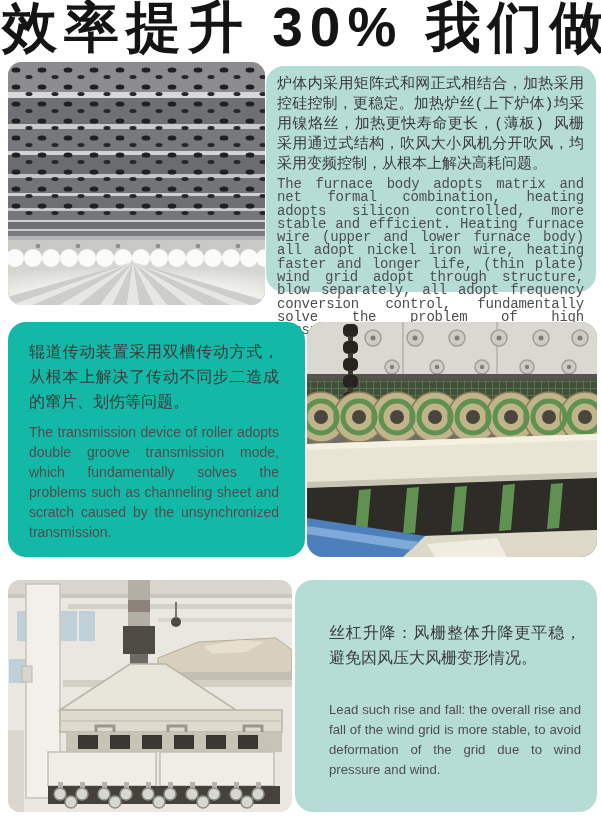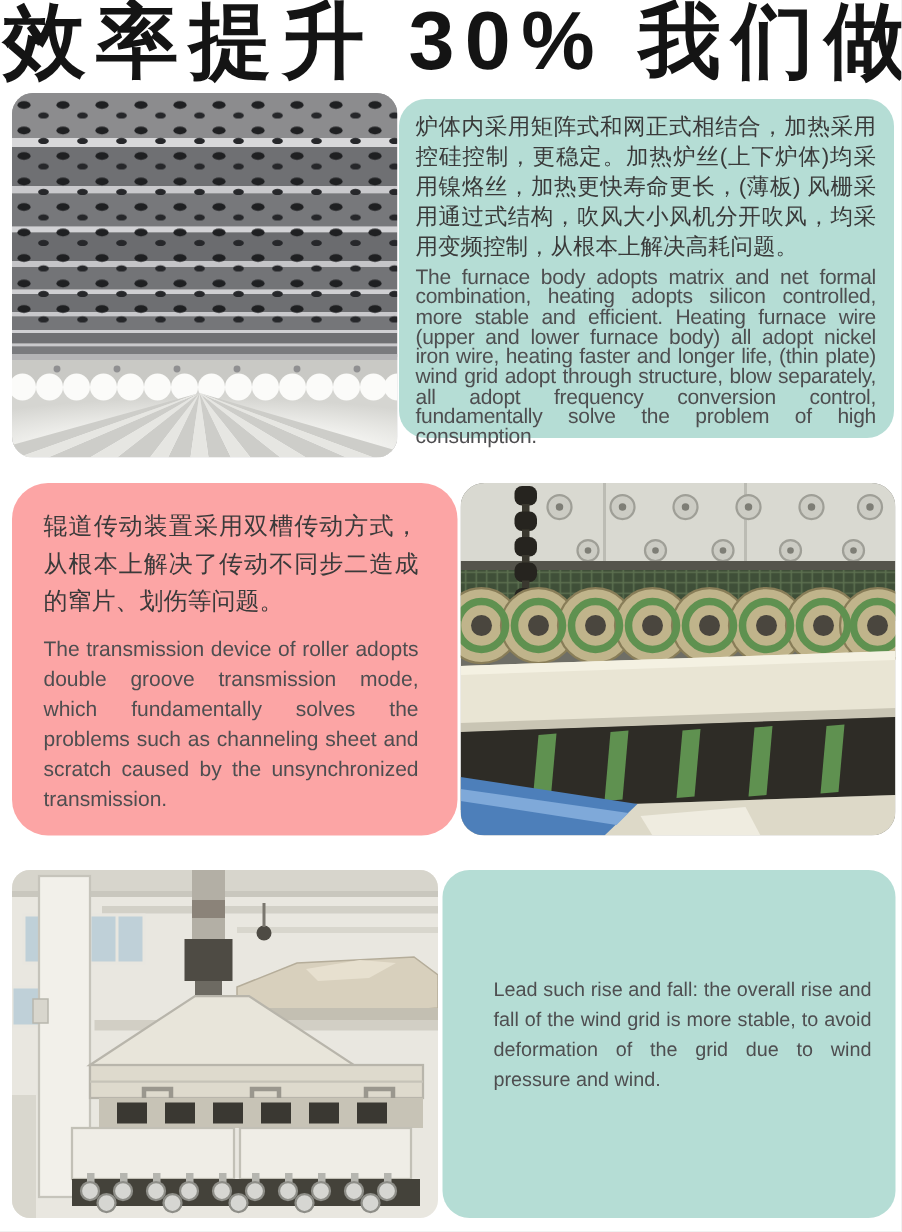--- a/index.html
+++ b/index.html
@@ -16,21 +16,21 @@
   }
   .photo { position:absolute; overflow:hidden; }
   .photo svg { display:block; width:100%; height:100%; }
   .photo1 { left:8px;  top:62px;  width:257px; height:243px; border-radius:14px; }
   .photo2 { left:307px; top:322px; width:290px; height:235px; border-radius:16px; }
   .photo3 { left:8px;  top:580px; width:284px; height:232px; border-radius:12px; }
   .panel {
     position:absolute; background:#b5ddd5;
     border-radius:18px;
   }
-  .panel1 { left:266px; top:66px;  width:330px; height:226px; padding:9px 12px 0 11px; }
+  .panel1 { left:266px; top:66px;  width:330px; height:226px; padding:9px 12px 0 11px;font-family:Liberation Mono, monospace; }
   .panel2 { left:8px;   top:322px; width:297px; height:235px; padding:17px 26px 0 21px; }
   .panel3 { left:295px; top:580px; width:302px; height:232px; padding:40px 16px 0 34px; }
   .cn { color:#3a3a3a; text-align:justify; }
   .en { color:#4e4e50; text-align:justify; }
   .panel1 .cn { font-size:15px;  line-height:20px; }
   .panel1 .en { font-size:14px;  line-height:13.3px; letter-spacing:-0.2px; margin-top:3px; }
   .panel2 .cn { font-size:16px;  line-height:25px; }
   .panel2 .en { font-size:14px;  line-height:20px; margin-top:8px; }
   .panel3 .cn { font-size:16px;  line-height:25px; }
   .panel3 .en { font-size:13.2px; line-height:20px; margin-top:30px; }
@@ -121,21 +121,21 @@
         <polygon points="125,200 52,243 70,243"></polygon>
         <polygon points="125,200 92,243 104,243"></polygon>
         <polygon points="125,200 119,243 131,243"></polygon>
         <polygon points="125,200 146,243 159,243"></polygon>
         <polygon points="125,200 179,243 196,243"></polygon>
         <polygon points="125,200 223,243 241,243"></polygon>
       </g>
     </svg>
   </div>
 
-  <div class="panel panel2" style="background: #fca5a5; border-radius: 24px;">
+  <div class="panel panel2" style="background: #14b8a6;">
     <p class="cn">辊道传动装置采用双槽传动方式，从根本上解决了传动不同步二造成的窜片、划伤等问题。</p>
     <p class="en">The transmission device of roller adopts double groove transmission mode, which fundamentally solves the problems such as channeling sheet and scratch caused by the unsynchronized transmission.</p>
   </div>
   <div class="photo photo2" role="img" aria-label="辊道双槽传动装置照片 roller double-groove transmission device close-up">
     <svg viewBox="0 0 290 235" preserveAspectRatio="none">
       <defs>
         <pattern id="mesh" width="7" height="7" patternUnits="userSpaceOnUse">
           <rect width="7" height="7" fill="#3f4f38"></rect>
           <path d="M0,3.5 H7 M3.5,0 V7" stroke="#5c7050" stroke-width="1"></path>
         </pattern>
@@ -311,16 +311,17 @@
             <circle cx="107" cy="222" r="6"></circle>
           <circle cx="151" cy="222" r="6"></circle>
             <circle cx="195" cy="222" r="6"></circle>
           <circle cx="239" cy="222" r="6"></circle>
         </g>
       </g>
       <rect x="0" y="150" width="16" height="82" fill="#d9d7ce"></rect>
     </svg>
   </div>
   <div class="panel panel3" style="background: rgb(181, 221, 213);">
+    <p class="cn">丝杠升降：风栅整体升降更平稳，避免因风压大风栅变形情况。</p>
     <p class="en">Lead such rise and fall: the overall rise and fall of the wind grid is more stable, to avoid deformation of the grid due to wind pressure and wind.</p>
   </div>
 
 </div>
 
 </body></html>

